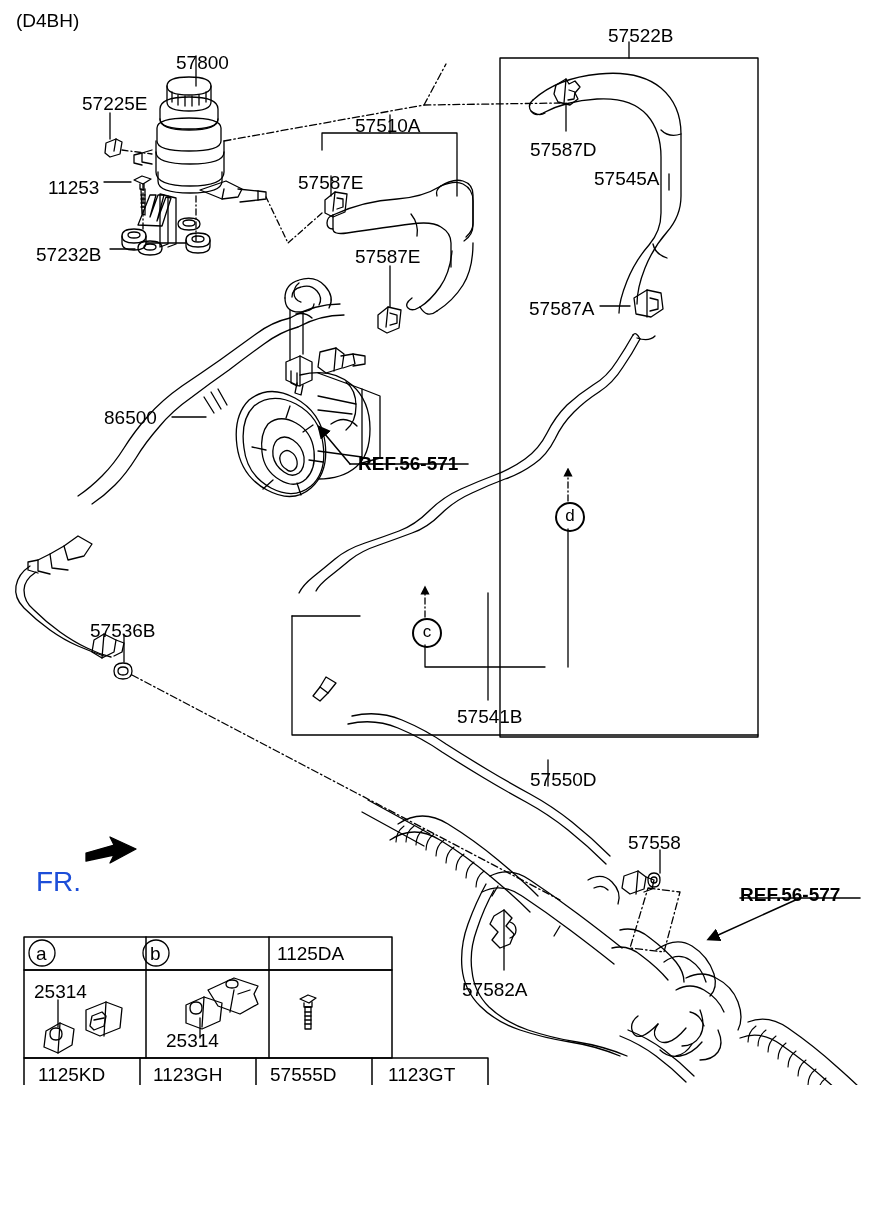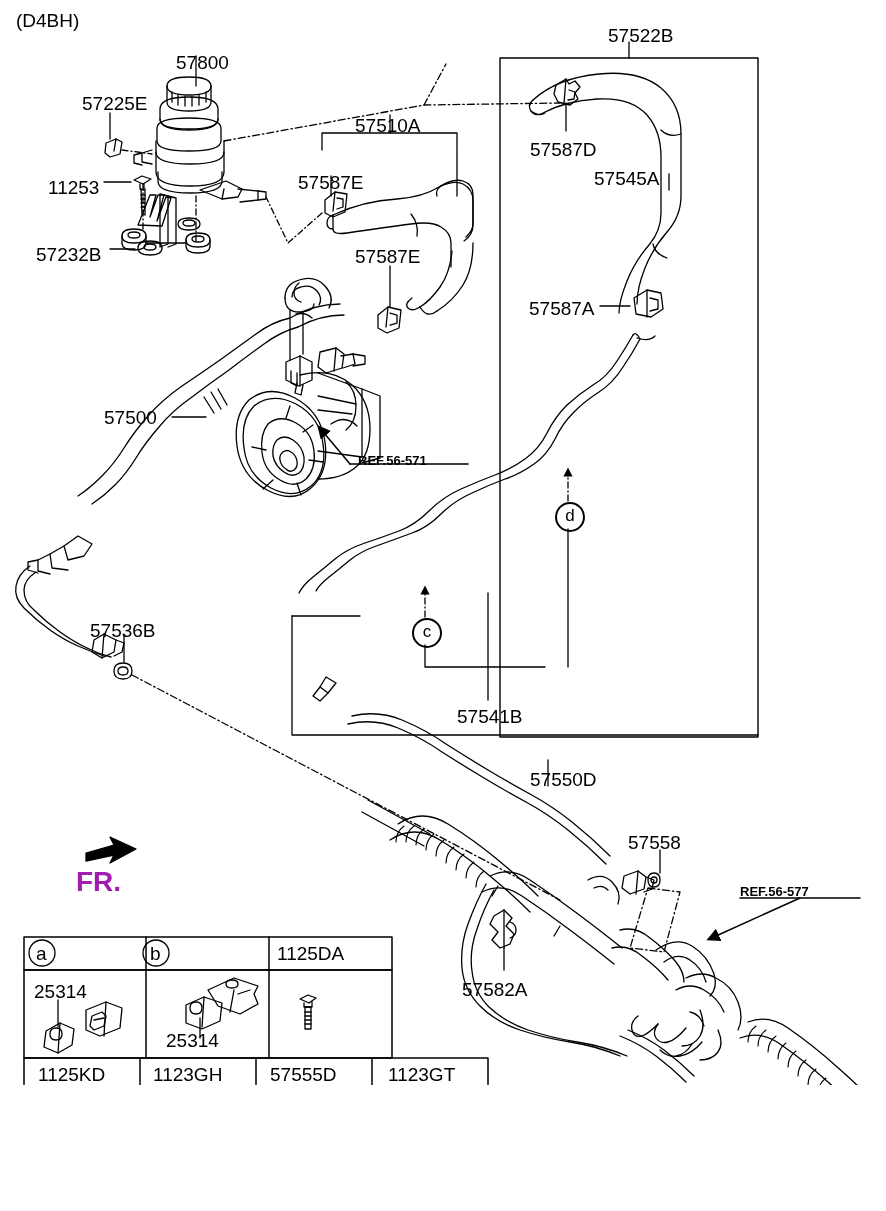--- a/index.html
+++ b/index.html
@@ -15,32 +15,31 @@
     position:absolute;
     font-family:"Liberation Sans", sans-serif;
     font-size:19px;
     color:#000;
     white-space:nowrap;
     letter-spacing:0px;
   }
   .ref{
     position:absolute;
     font-family:"Liberation Sans", sans-serif;
-    font-size:13px;
+    font-size:19px;
     font-weight:bold;
     color:#000;
     white-space:nowrap;
   }
   .fr{
     position:absolute;
     font-family:"Liberation Sans", sans-serif;
     font-size:28px;
-    font-weight:bold;
-    color:#a21caf;
-    margin-left:40px;
+    font-weight:normal;
+    color:#1d4ed8;
   }
   .variant{
     position:absolute;
     font-size:19px;
     color:#000;
   }
   .cell-label{
     position:absolute;
     font-size:19px;
     color:#000;
@@ -435,21 +434,21 @@
   <div class="lbl" style="left:82px; top:93px;text-align:center;">57225E</div>
   <div class="lbl" style="left:48px; top:177px;">11253</div>
   <div class="lbl" style="left:36px; top:244px;">57232B</div>
   <div class="lbl" style="left:355px; top:115px;">57510A</div>
   <div class="lbl" style="left:298px; top:172px;">57587E</div>
   <div class="lbl" style="left:355px; top:246px;">57587E</div>
   <div class="lbl" style="left:588px; top:25px;margin-left:20px;">57522B</div>
   <div class="lbl" style="left:530px; top:139px;">57587D</div>
   <div class="lbl" style="left:594px; top:168px;">57545A</div>
   <div class="lbl" style="left:529px; top:298px;">57587A</div>
-  <div class="lbl" style="left:104px; top:407px;">57500</div>
+  <div class="lbl" style="left:104px; top:407px;">86500</div>
   <div class="lbl" style="left:90px; top:620px;">57536B</div>
   <div class="lbl" style="left:457px; top:706px;">57541B</div>
   <div class="lbl" style="left:510px; top:769px;margin-left:20px;">57550D</div>
   <div class="lbl" style="left:628px; top:832px;">57558</div>
   <div class="lbl" style="left:462px; top:979px;">57582A</div>
 
   <div class="ref" style="left:358px; top:453px;">REF.56-571</div>
   <div class="ref" style="left:740px; top:884px;">REF.56-577</div>
 
   <div class="circ" style="left:412px; top:618px;">c</div>

